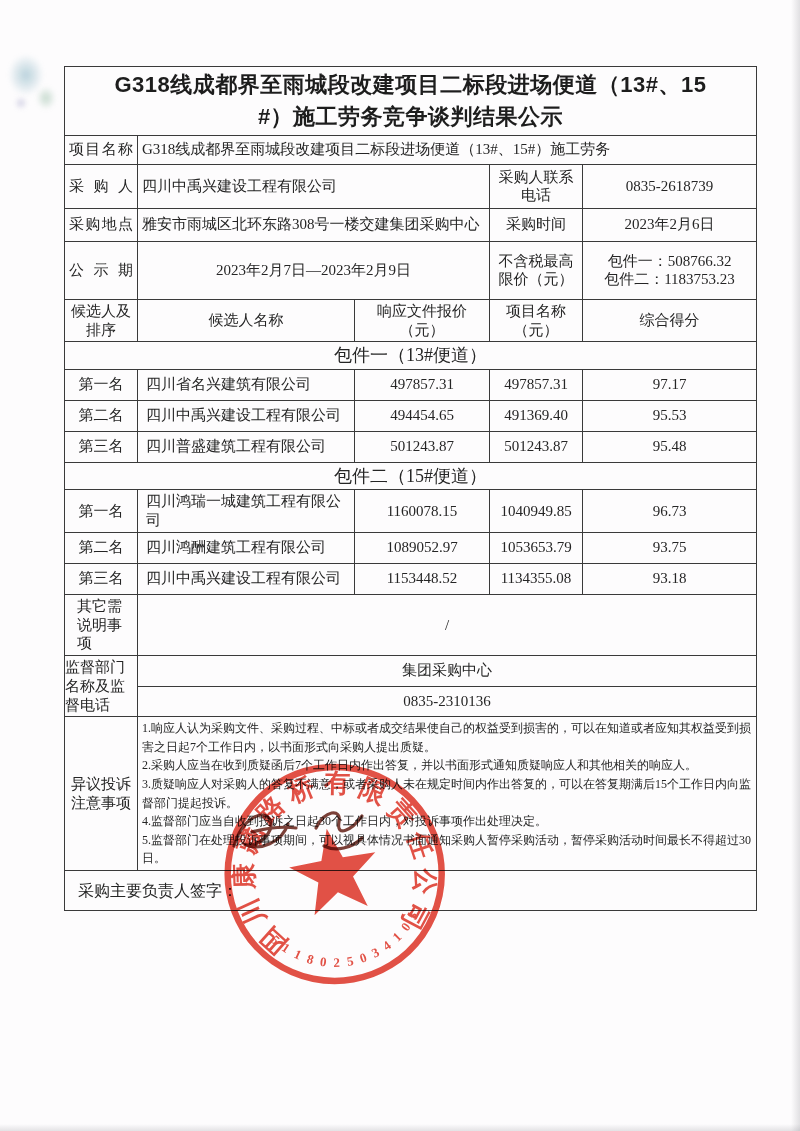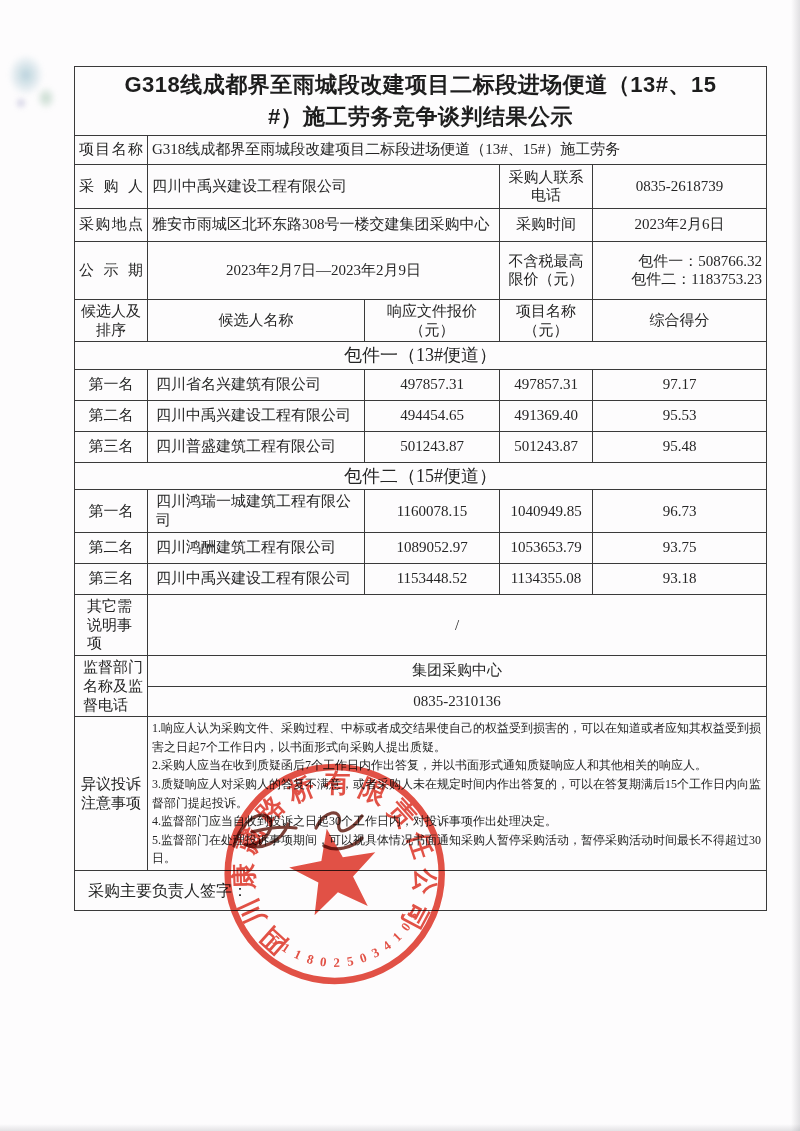--- a/index.html
+++ b/index.html
@@ -33,21 +33,21 @@
     background: radial-gradient(ellipse at center, rgba(120,170,140,0.40), rgba(120,170,140,0) 70%);
     filter: blur(2px);
   }
   .artifact-c {
     position: absolute; left: 14px; top: 96px; width: 14px; height: 14px;
     background: radial-gradient(ellipse at center, rgba(140,140,190,0.35), rgba(140,140,190,0) 70%);
     filter: blur(2px);
   }
 
   table.doc {
-    position: absolute; left: 74px; top: 66px; width: 692px;
+    position: absolute; left: 64px; top: 66px; width: 692px;
     border-collapse: collapse; table-layout: fixed;
   }
   table.doc td {
     border: 1.6px solid #3a3a3a;
     font-size: 15px;
     line-height: 1.25;
     vertical-align: middle;
     padding: 2px 4px;
     word-break: break-all;
   }
@@ -63,21 +63,21 @@
     color: #1d1d1d;
   }
   td.lbl { text-align: center; padding: 2px 3px; }
   td.lbl-j { text-align: justify; text-align-last: justify; padding: 2px 7px; }
   td.val-left { text-align: left; padding-left: 8px; }
   td.val-center { text-align: center; }
   tr.row-project td { height: 29px; }
   tr.row-buyer td { height: 44px; }
   tr.row-location td { height: 33px; }
   tr.row-publicity td { height: 58px; }
-  .price-lines { text-align: right; font-size: 14.5px; line-height: 1.45; padding-left: 4px; }
+  .price-lines { text-align: center; font-size: 14.5px; line-height: 1.45; padding-left: 4px; }
   tr.head-row td { height: 40px; text-align: center; }
   tr.pkg-row td { height: 23px; text-align: center; font-size: 18px; }
   tr.bid-row td { height: 31px; text-align: center; }
   tr.bid-row td.name { text-align: left; padding-left: 8px; }
   tr.row-other td { height: 32px; }
   tr.row-sup td { height: 26px; text-align: center; }
   td.complaints-cell { padding: 4px 9px 6px 9px; }
   .complaint-item { font-size: 12px; line-height: 18.6px; text-align: left; }
   tr.sig-row td { height: 40px; text-align: left; padding-left: 13px; font-size: 16px; margin-left: 20px; }
 
@@ -208,21 +208,21 @@
     <td>1134355.08</td>
     <td>93.18</td>
   </tr>
 
   <tr class="row-other">
     <td class="lbl" style="text-align:left;padding-left:12px;">其它需说明事项</td>
     <td colspan="4" class="val-center">/</td>
   </tr>
 
   <tr class="row-sup">
-    <td class="lbl" style="text-align:left;padding-left:8px;" rowspan="2">监督部门名称及监督电话</td>
+    <td class="lbl" style="text-align:left;padding-left:0;" rowspan="2">监督部门名称及监督电话</td>
     <td colspan="4">集团采购中心</td>
   </tr>
   <tr class="row-sup">
     <td colspan="4">0835-2310136</td>
   </tr>
 
   <tr>
     <td class="lbl">异议投诉注意事项</td>
     <td colspan="4" class="complaints-cell">
       <div class="complaint-item">1.响应人认为采购文件、采购过程、中标或者成交结果使自己的权益受到损害的，可以在知道或者应知其权益受到损害之日起7个工作日内，以书面形式向采购人提出质疑。</div>

